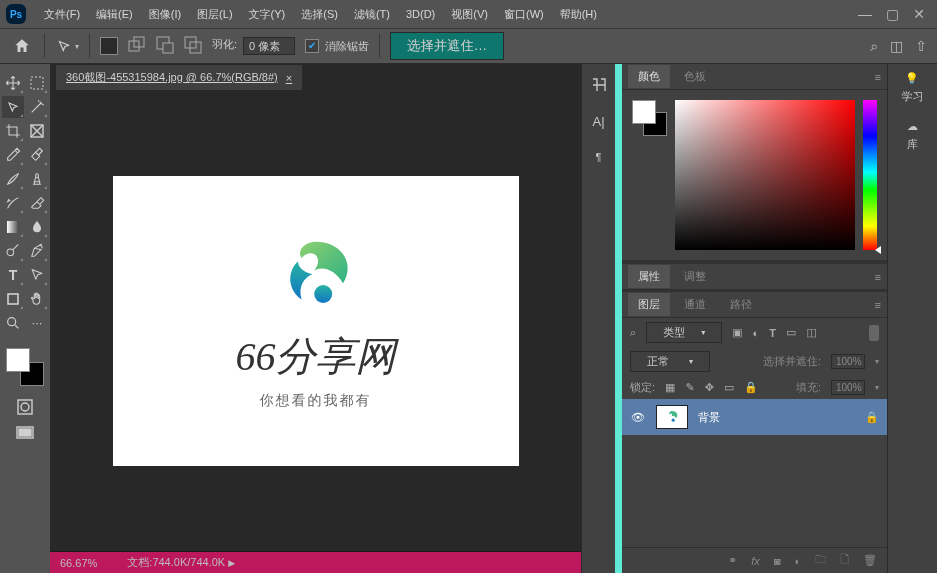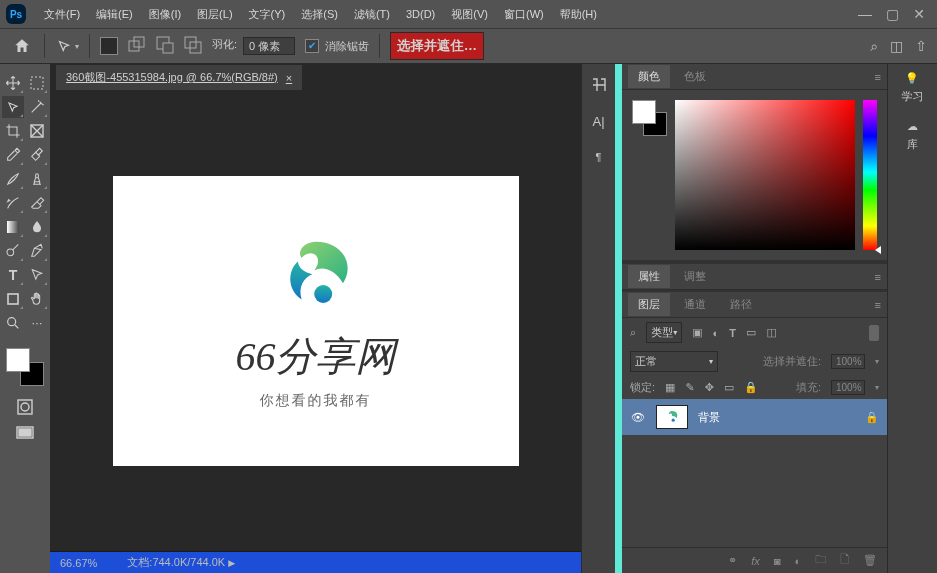--- a/index.html
+++ b/index.html
@@ -7,21 +7,21 @@
 .titlebar { height:28px; background:#535353; display:flex; align-items:center; padding:0 6px; }
 .ps-logo { width:20px; height:20px; background:#001e36; color:#31a8ff; font-weight:bold; font-size:10px; display:flex; align-items:center; justify-content:center; border-radius:6px; margin-right:10px; }
 .menu-item { padding:0 8px; color:#d8d8d8; cursor:pointer; }
 .win-controls { margin-left:auto; display:flex; gap:14px; color:#b8b8b8; font-size:14px; padding-right:6px; }
 .options-bar { height:36px; background:#535353; border-top:1px solid #383838; border-bottom:1px solid #2a2a2a; display:flex; align-items:center; padding:0 10px; gap:10px; }
 .home-icon { width:24px; height:24px; display:flex; align-items:center; justify-content:center; }
 .vdiv { width:1px; height:24px; background:#383838; }
 .opt-group { display:flex; align-items:flex-start; gap:6px; color:#d0d0d0; }
 .feather-input { width:52px; background:#3f3f3f; border:1px solid #2a2a2a; color:#d0d0d0; padding:2px 5px; font-size:11px; }
 .checkbox { width:14px; height:14px; border:1px solid #888; background:#3f3f3f; display:inline-flex; align-items:center; justify-content:center; color:#31a8ff; font-size:10px; }
-.btn { background:#b91c1c; border:1px solid #2a2a2a; padding:4px 6px; color:#d0d0d0; cursor:pointer;font-weight:bold; }
+.btn { background:#0f766e; border:1px solid #2a2a2a; padding:4px 16px; color:#d0d0d0; cursor:pointer; }
 .right-icons { margin-left:auto; display:flex; gap:12px; color:#b8b8b8; font-size:14px; }
 
 .main { display:flex; height:509px; }
 .toolbox { width:50px; background:#535353; display:flex; flex-direction:column; align-items:center; padding-top:8px; }
 .tool-grid { display:grid; grid-template-columns:22px 22px; gap:2px; }
 .tool { width:22px; height:22px; display:flex; align-items:center; justify-content:center; color:#d0d0d0; cursor:pointer; position:relative; }
 .tool.active { background:#3f3f3f; }
 .tool .tri { position:absolute; right:1px; bottom:1px; width:0; height:0; border-right:3px solid #888; border-top:3px solid transparent; }
 .swatches { margin-top:14px; width:38px; height:38px; position:relative; }
 .swatch-fg { position:absolute; top:0; left:0; width:24px; height:24px; background:#fff; border:1px solid #888; z-index:2; }
@@ -30,40 +30,40 @@
 .screen-mode { margin-top:4px; width:22px; height:22px; display:flex; align-items:center; justify-content:center; }
 
 .work-area { flex:1; display:flex; flex-direction:column; background:#282828; }
 .doc-tab-bar { height:26px; background:#282828; display:flex; align-items:flex-end; padding-left:6px; }
 .doc-tab { background:#3f3f3f; color:#d0d0d0; padding:5px 10px; font-size:11px; display:flex; align-items:center; gap:8px;text-decoration:underline; }
 .canvas-wrap { flex:1; display:flex; align-items:center; justify-content:center; background:#282828; position:relative; }
 .canvas { width:406px; height:290px; background:#fff; display:flex; flex-direction:column; align-items:center; justify-content:center; position:relative; }
 .logo-mark { width:90px; height:90px; position:relative; }
 .brand-title { font-size:40px; color:#333; font-weight:500; margin-top:8px; font-family:"SimSun","宋体",serif; font-style:italic; }
 .brand-sub { font-size:14px; color:#666; margin-top:8px; letter-spacing:2px; }
-.status-bar { height:22px; background:#1d4ed8; border-top:1px solid #1a1a1a; display:flex; align-items:center; padding:0 10px; gap:30px; font-size:11px; color:#bbb; }
+.status-bar { height:22px; background:#be185d; border-top:1px solid #1a1a1a; display:flex; align-items:center; padding:0 10px; gap:30px; font-size:11px; color:#bbb; }
 
 .panels-col1 { width:34px; background:#414141; border-left:1px solid #2a2a2a; display:flex; flex-direction:column; align-items:center; padding-top:10px; gap:14px; }
 .collapsed-icon { width:22px; height:22px; display:flex; align-items:center; justify-content:center; color:#c8c8c8; }
 
 .panels-col2 { width:272px; background:#414141; border-left:7px solid #5eead4; display:flex; flex-direction:column; }
 .panel-header { height:26px; display:flex; align-items:center; padding:0 6px; gap:4px; border-bottom:1px solid #2e2e2e; }
 .panel-tab { padding:4px 10px; color:#888; cursor:pointer; }
 .panel-tab.active { color:#ddd; background:#535353; }
 .panel-menu { margin-left:auto; color:#999; cursor:pointer; }
 .color-panel { padding:10px; display:flex; gap:8px; }
 .mini-swatches { width:36px; height:36px; position:relative; }
 .mini-fg { position:absolute; top:0; left:0; width:24px; height:24px; background:#fff; border:1px solid #888; z-index:2; }
 .mini-bg { position:absolute; bottom:0; right:0; width:24px; height:24px; background:#000; border:1px solid #888; }
 .color-field { width:186px; height:150px; background:linear-gradient(to bottom,rgba(0,0,0,0) 0%,#000 100%),linear-gradient(to right,#fff 0%,#ff0000 100%); position:relative; }
 .hue-strip { width:14px; height:150px; background:linear-gradient(to bottom,#ff00ff 0%,#8000ff 12%,#0000ff 24%,#0080ff 36%,#00ffff 48%,#00ff00 60%,#80ff00 72%,#ffff00 84%,#ff8000 92%,#ff0000 100%); }
 .hue-ptr { position:absolute; right:-4px; bottom:-4px; width:0; height:0; border-top:4px solid transparent; border-bottom:4px solid transparent; border-right:6px solid #fff; }
 .panel-sep { height:4px; background:#323232; }
 .layers-panel .filter-row { display:flex; align-items:center; gap:10px; padding:4px 8px; color:#aaa; }
-.dropdown { background:#3f3f3f; border:1px solid #2a2a2a; padding:2px 4px; color:#ccc; display:inline-flex; align-items:center; gap:0; }
+.dropdown { background:#3f3f3f; border:1px solid #2a2a2a; padding:2px 16px; color:#ccc; display:inline-flex; align-items:center; gap:16px; }
 .num-field { background:#3f3f3f; border:1px solid #2a2a2a; color:#888; padding:1px 4px; width:34px; font-size:10px; text-align:center; }
 .layer-row { display:flex; align-items:center; gap:10px; padding:6px 8px; background:#5a7ca8; color:#fff; }
 .eye { width:16px; text-align:center; }
 .layer-thumb { width:32px; height:24px; background:#fff; border:1px solid #222; display:flex; align-items:center; justify-content:center; }
 .lock-icon { margin-left:auto; }
 .layers-footer { margin-top:auto; height:26px; border-top:1px solid #2e2e2e; display:flex; align-items:center; justify-content:flex-end; gap:14px; padding:0 10px; color:#888; }
 
 .panels-col3 { width:50px; background:#414141; border-left:1px solid #2a2a2a; display:flex; flex-direction:column; align-items:center; padding-top:8px; gap:16px; }
 .side-tab { display:flex; flex-direction:column; align-items:center; gap:4px; color:#c8c8c8; font-size:11px; cursor:pointer; }
 </style>
@@ -378,21 +378,21 @@
             <span style="font-size:8px;">▾</span>
           </span>
         <span>▣</span>
         <span>◐</span>
         <span style="font-weight:bold;">T</span>
         <span>▭</span>
         <span>◫</span>
         <span style="margin-left:auto;width:10px;height:16px;background:#666;border-radius:2px;"></span>
       </div>
       <div class="filter-row">
-        <span class="dropdown" style="width:88px;">
+        <span class="dropdown" style="width:80px;">
             <span>正常</span> 
             <span style="font-size:8px;margin-left:auto;">▾</span>
           </span>
         <span style="margin-left:auto;color:#888;">选择并遮住:</span>
         <span class="num-field">100%</span>
           <span style="font-size:8px;color:#888;">▾</span>
       </div>
       <div class="filter-row">
         <span>锁定:</span>
         <span>▦</span>

